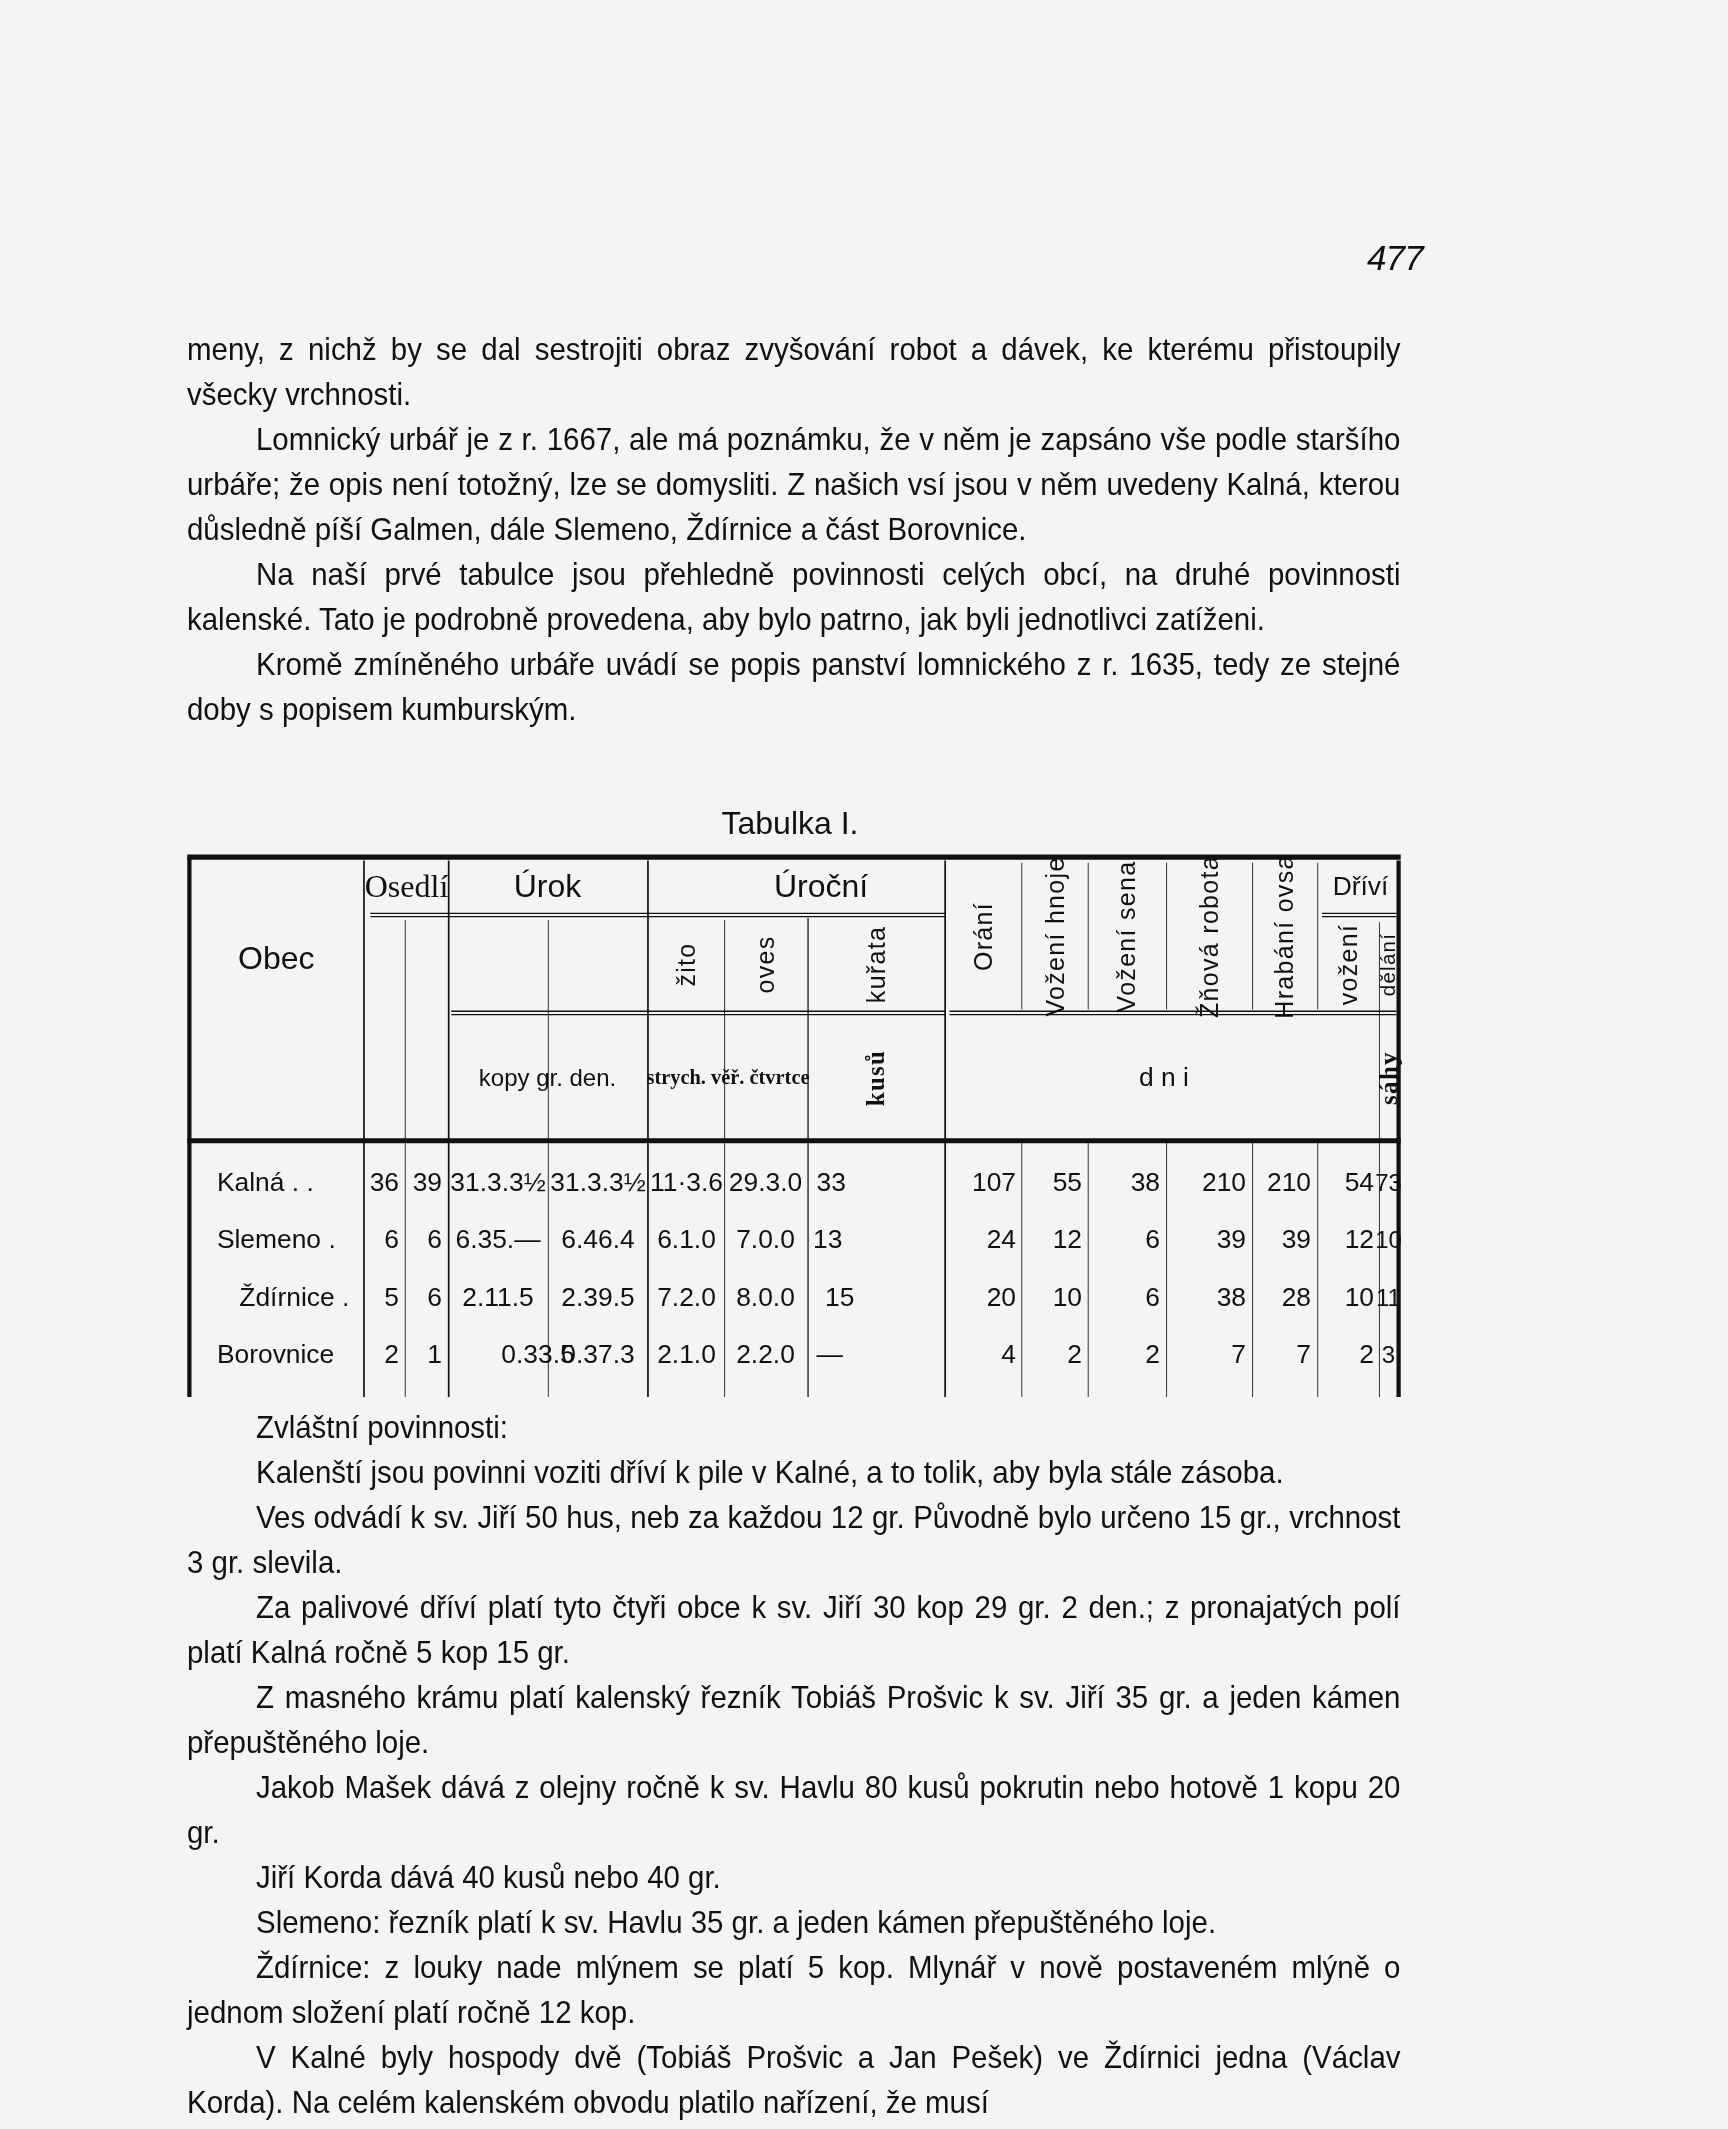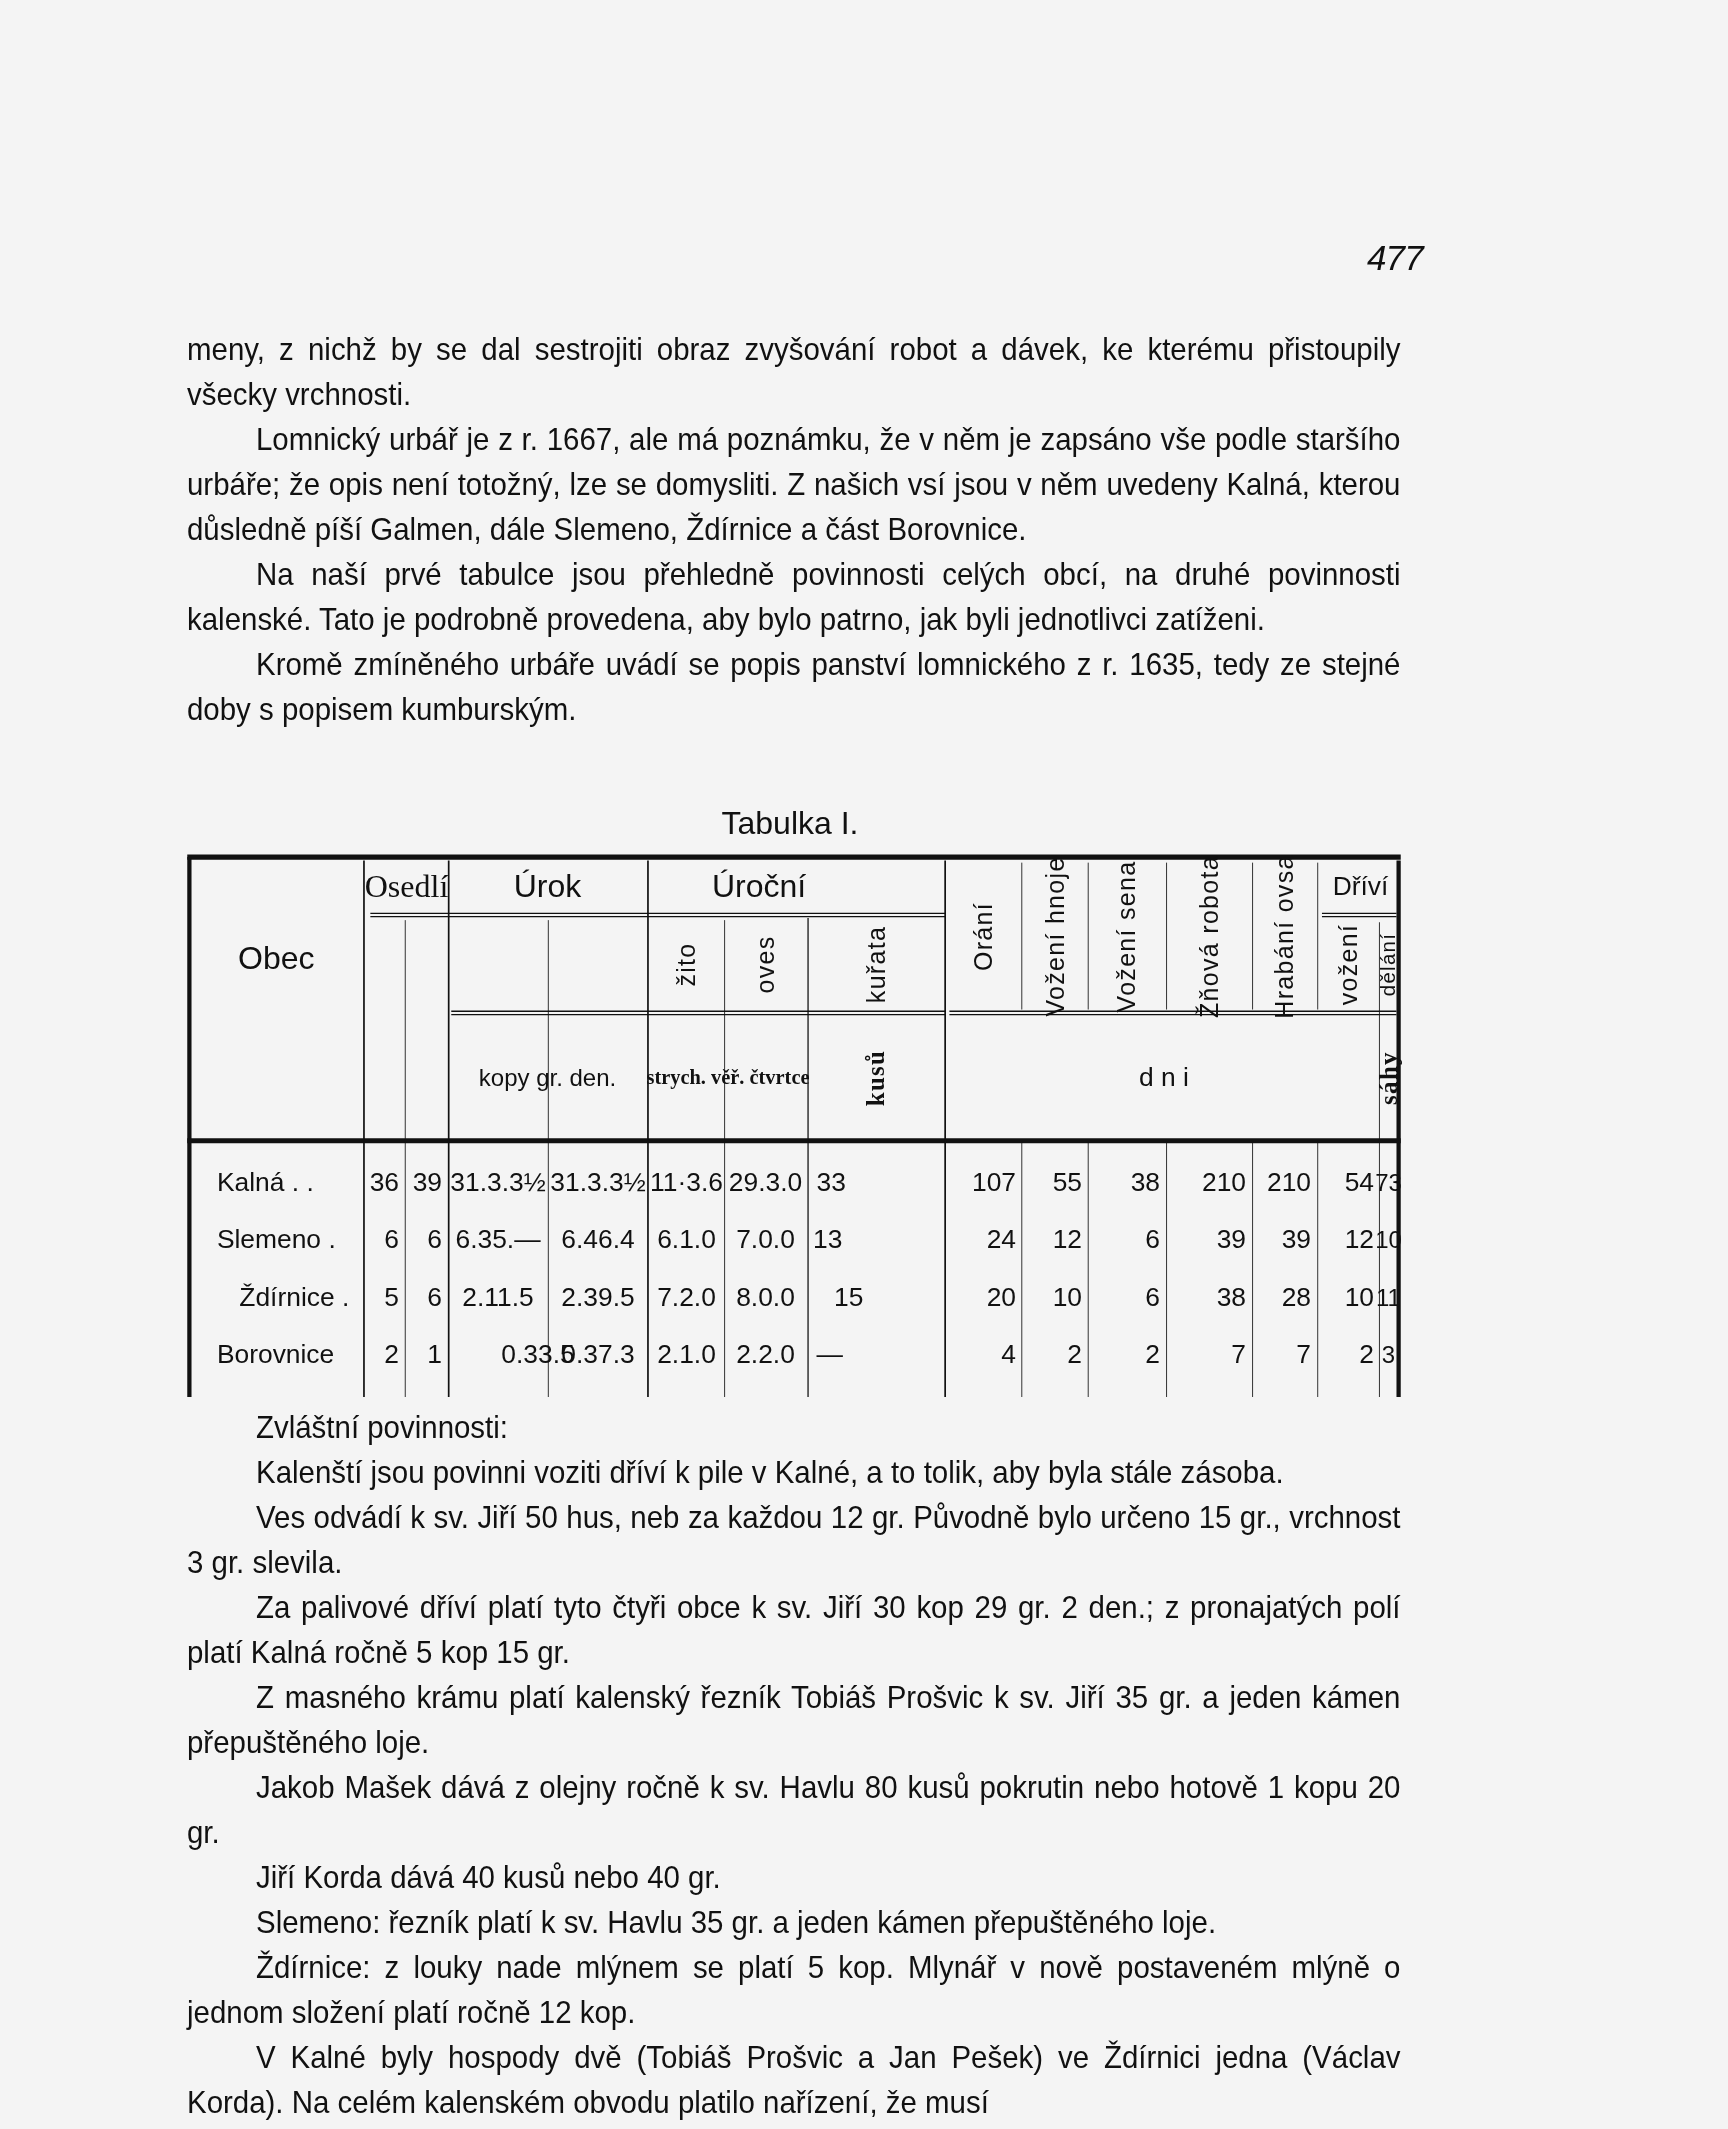--- a/index.html
+++ b/index.html
@@ -103,21 +103,21 @@
       <line x1="620" y1="374" x2="1780" y2="374" stroke-width="3"></line>
       <line x1="620" y1="382" x2="1780" y2="382" stroke-width="3"></line>
       <line x1="1790" y1="374" x2="2840" y2="374" stroke-width="3"></line>
       <line x1="1790" y1="382" x2="2840" y2="382" stroke-width="3"></line>
     </g>
   </svg>
 
   <div class="cell hdr-big" style="left:4.3px;top:64px;width:170px;height:85px;">Obec</div>
   <div class="cell hdr-big" style="left:177px;top:12.8px;width:85px;height:43px;font-family:'Liberation Serif',serif;">Osedlí</div>
   <div class="cell hdr-big" style="left:261px;top:12.8px;width:199px;height:43px;">Úrok</div>
-  <div class="cell hdr-big" style="left:447px;top:12.8px;width:250px;height:43px;">Úroční</div>
+  <div class="cell hdr-big" style="left:461px;top:12.8px;width:250px;height:43px;padding-left:48px;">Úroční</div>
 
   <div class="vert" style="left:461px;top:68px;width:77px;height:89px;">
       <span>žito</span>
     </div>
   <div class="vert" style="left:537px;top:68px;width:83px;height:89px;">
       <span>oves</span>
     </div>
   <div class="vert" style="left:621px;top:68px;width:137px;height:89px;">
       <span>kuřata</span>
     </div>
@@ -194,21 +194,21 @@
   </div>
 
   <div>
     <div class="cell left" style="left:4.3px;top:422px;width:140px;height:47px;padding-left:48px;">Ždírnice .</div>
     <div class="cell right" style="left:177px;top:422px;width:41px;height:47px;">5</div>
     <div class="cell right" style="left:218px;top:422px;width:43px;height:47px;">6</div>
     <div class="cell" style="left:261px;top:422px;width:100px;height:47px;">2.11.5</div>
     <div class="cell" style="left:361px;top:422px;width:100px;height:47px;">2.39.5</div>
     <div class="cell" style="left:461px;top:422px;width:77px;height:47px;">7.2.0</div>
     <div class="cell" style="left:537px;top:422px;width:83px;height:47px;">8.0.0</div>
-    <div class="cell" style="left:621px;top:422px;width:137px;height:47px;justify-content:flex-start;padding-left:26px;box-sizing:border-box;">15</div>
+    <div class="cell" style="left:621px;top:422px;width:137px;height:47px;justify-content:flex-start;padding-left:17px;box-sizing:border-box;">15</div>
     <div class="cell right" style="left:758px;top:422px;width:77px;height:47px;">20</div>
     <div class="cell right" style="left:835px;top:422px;width:66px;height:47px;">10</div>
     <div class="cell right" style="left:901px;top:422px;width:78px;height:47px;">6</div>
     <div class="cell right" style="left:979px;top:422px;width:86px;height:47px;">38</div>
     <div class="cell right" style="left:1065px;top:422px;width:65px;height:47px;">28</div>
     <div class="cell right" style="left:1131px;top:422px;width:62px;height:47px;">10</div>
     <div class="cell" style="left:1192px;top:422px;width:19px;height:47px;font-size:24px;">11</div>
   </div>
 
   <div>

